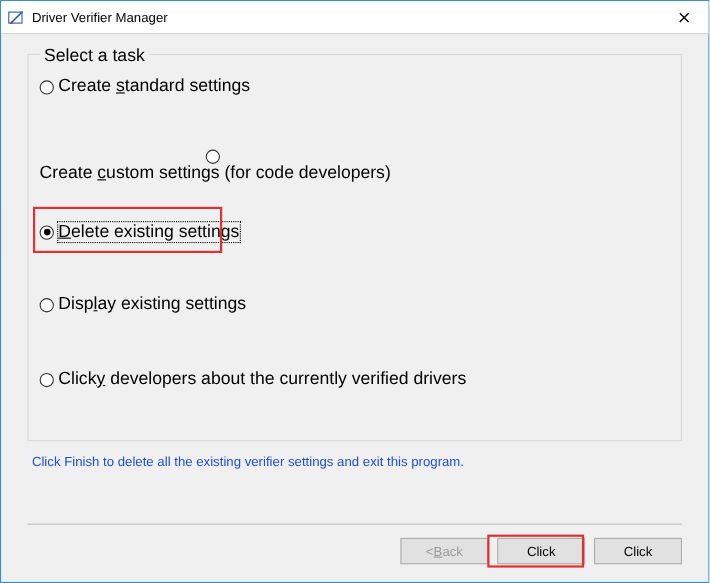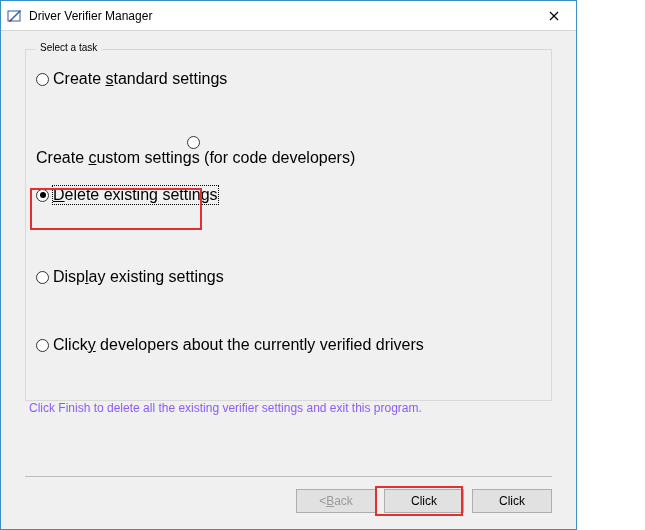--- a/index.html
+++ b/index.html
@@ -3,21 +3,21 @@
 <meta charset="utf-8">
 <style>
   * { box-sizing: border-box; }
   body {
     margin: 0;
     font-family: "Segoe UI", Tahoma, sans-serif;
     font-size: 12px;
     background: #fff;
   }
   .window {
-    width: 577px;
+    width: 645px;
     height: 530px;
     border: 1px solid #3a8fc8;
     background: #f0f0f0;
     display: flex;
     flex-direction: column;
   }
   .titlebar {
     height: 30px;
     background: #ffffff;
     border-bottom: 1px solid #d8d8d8;
@@ -57,33 +57,33 @@
     border: 1px solid #d9d9d9;
     padding: 20px 12px 10px 12px;
     height: 352px;
   }
   .groupbox .legend {
     position: absolute;
     top: -8px;
     left: 10px;
     background: #f0f0f0;
     padding: 0 4px;
-    font-size: 10px;
+    font-size: 16px;
     color: #000;
   }
 
   .option {
     display: flex;
     align-items: center;
     position: absolute;
     left: 10px;
   }
   .opt1 { top: 20px; }
   .opt2 { top: 86px; flex-direction: column; }
-  .opt3 { top: 136px; }
+  .opt3 { top: 152px; }
   .opt4 { top: 218px; }
   .opt5 { top: 286px; }
 
   .radio {
     width: 13px; height: 13px;
     border: 1px solid #333;
     border-radius: 50%;
     margin-right: 4px;
     display: inline-flex;
     align-items: center;
@@ -113,23 +113,24 @@
     pointer-events: none;
   }
   .hl-option {
     left: 4px;
     top: 138px;
     width: 172px;
     height: 42px;
   }
 
   .instruction {
+    margin-top: 12px;
     margin-left: 4px;
     font-size: 12px;
-    color: #8b5cf6;
+    color: #1d4ed8;
   }
 
   .footer {
     padding: 0 24px 16px 24px;
   }
   .footer hr {
     border: none;
     border-top: 1px solid #bdbdbd;
     margin: 0 0 12px 0;
   }

